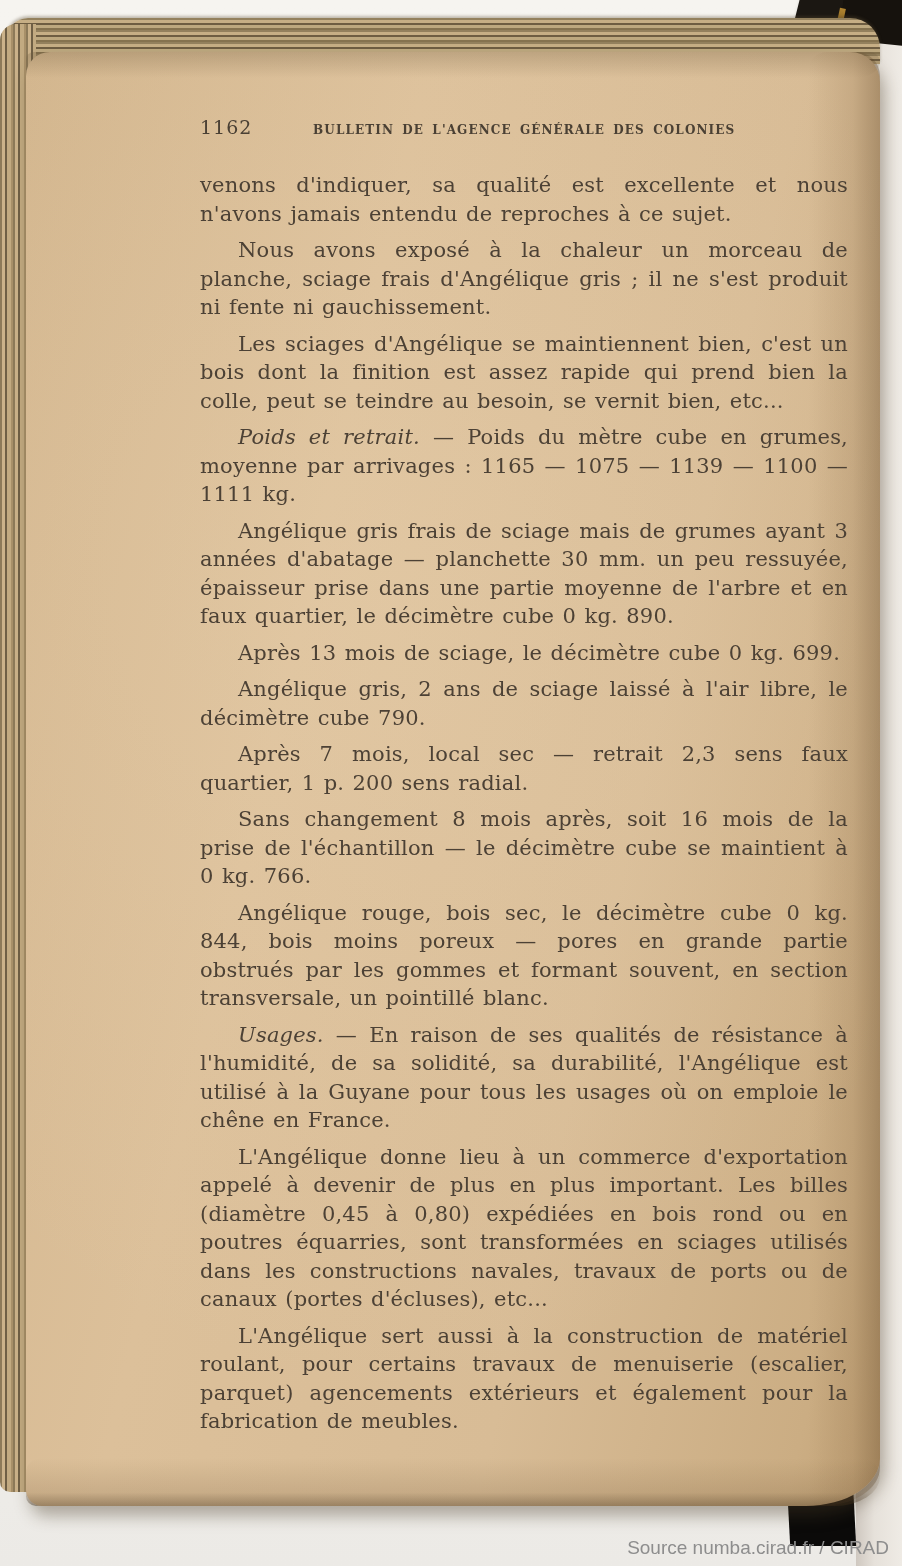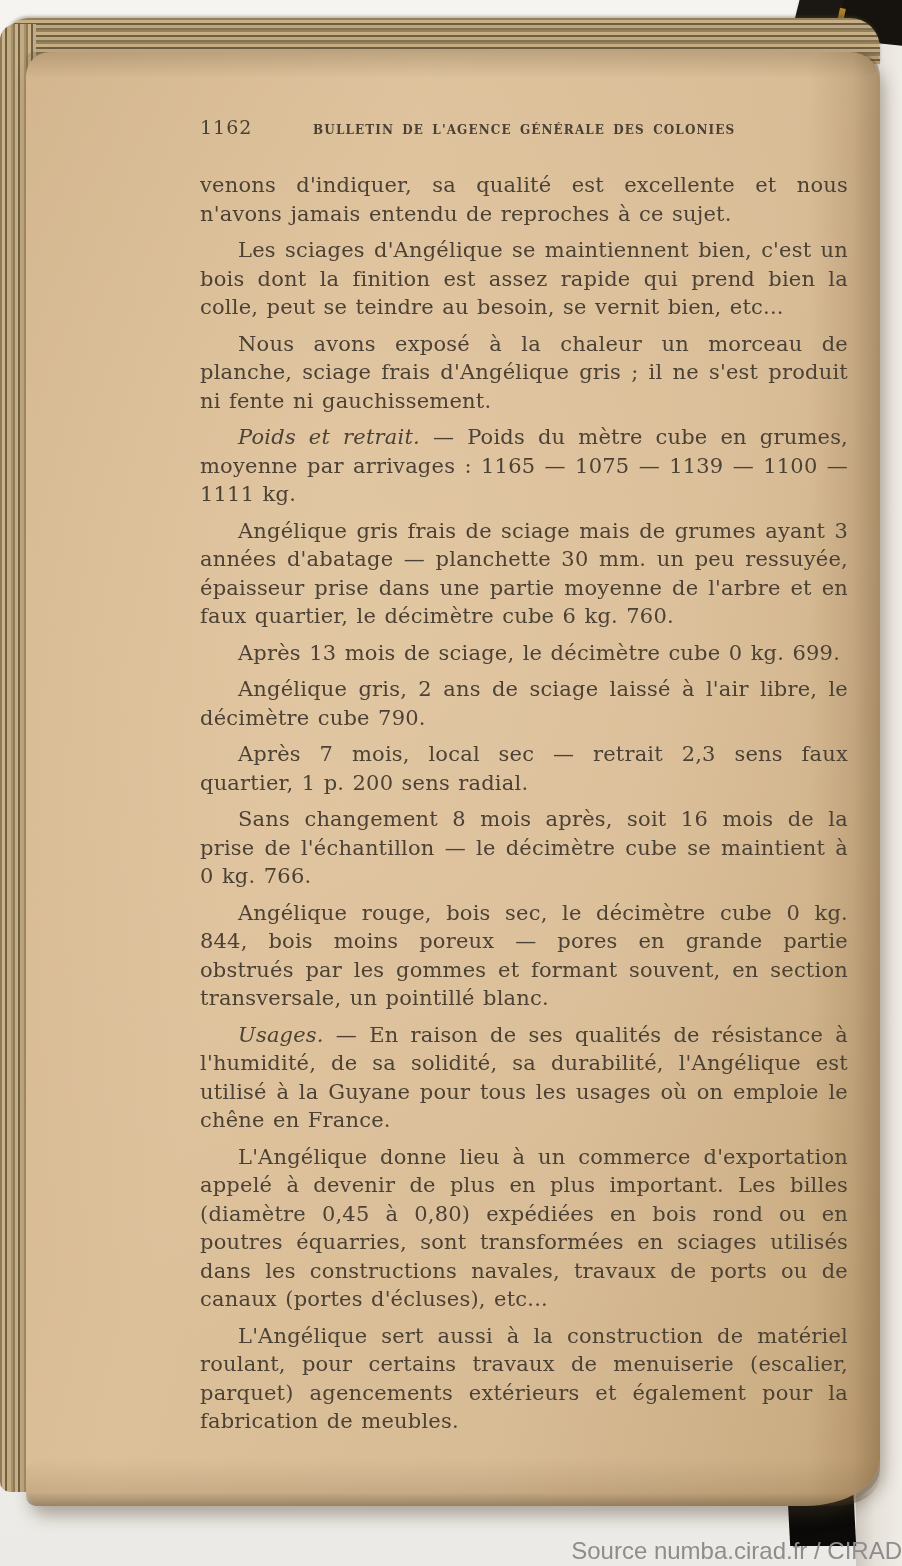--- a/index.html
+++ b/index.html
@@ -83,22 +83,22 @@
   .page-body p{
     margin:0 0 8px;font-size:21px;line-height:28.5px;text-align:justify;
     letter-spacing:.2px;word-spacing:1.5px;
   }
   .page-body p.indent{text-indent:38px;}
   .page-body p.space-before{margin-top:4px;}
   .page-body p.no-gap{margin-top:-8px;}
   .page-body em{font-style:italic;}
   
   .source-bar{
-    position:absolute;right:0;top:1537px;width:420px;text-align:right;
-    font-family:"Liberation Sans",sans-serif;font-size:24px;color:#8d8d8d;
+    position:absolute;right:13px;top:1537px;width:420px;text-align:right;
+    font-family:"Liberation Sans",sans-serif;font-size:19px;color:#8d8d8d;
   }
 </style>
 </head>
 <body>
 
 <div class="scan">
   <div class="right-strip"></div>
   <div class="cover-strap"></div>
   <div class="cover-top"></div>
   <div class="gilt-sliver"></div>
@@ -111,24 +111,24 @@
     <div class="gutter-shade"></div>
     <div class="bottom-shade"></div>
 
     <div class="text-block">
       <div class="page-header">
         <span class="page-number">1162</span>
         <span class="running-title">BULLETIN DE L'AGENCE GÉNÉRALE DES COLONIES</span>
       </div>
       <div class="page-body">
           <p class="">venons d'indiquer, sa qualité est excellente et nous n'avons jamais entendu de reproches à ce sujet.</p>
+          <p class="indent">Nous avons exposé à la chaleur un morceau de planche, sciage frais d'Angélique gris ; il ne s'est produit ni fente ni gauchissement.</p>
           <p class="indent">Les sciages d'Angélique se maintiennent bien, c'est un bois dont la finition est assez rapide qui prend bien la colle, peut se teindre au besoin, se vernit bien, etc...</p>
-          <p class="indent">Nous avons exposé à la chaleur un morceau de planche, sciage frais d'Angélique gris ; il ne s'est produit ni fente ni gauchissement.</p>
           <p class="indent space-before"><em>Poids et retrait.</em> — Poids du mètre cube en grumes, moyenne par arrivages : 1165 — 1075 — 1139 — 1100 — 1111 kg.</p>
-          <p class="indent">Angélique gris frais de sciage mais de grumes ayant 3 années d'abatage — planchette 30 mm. un peu ressuyée, épaisseur prise dans une partie moyenne de l'arbre et en faux quartier, le décimètre cube 6 kg. 760.</p>
+          <p class="indent">Angélique gris frais de sciage mais de grumes ayant 3 années d'abatage — planchette 30 mm. un peu ressuyée, épaisseur prise dans une partie moyenne de l'arbre et en faux quartier, le décimètre cube 0 kg. 890.</p>
           <p class="indent">Après 13 mois de sciage, le décimètre cube 0 kg. 699.</p>
           <p class="indent">Angélique gris, 2 ans de sciage laissé à l'air libre, le décimètre cube 790.</p>
           <p class="indent">Après 7 mois, local sec — retrait 2,3 sens faux quartier, 1 p. 200 sens radial.</p>
           <p class="indent">Sans changement 8 mois après, soit 16 mois de la prise de l'échantillon — le décimètre cube se maintient à 0 kg. 766.</p>
           <p class="indent">Angélique rouge, bois sec, le décimètre cube 0 kg. 844, bois moins poreux — pores en grande partie obstrués par les gommes et formant souvent, en section transversale, un pointillé blanc.</p>
           <p class="indent space-before"><em>Usages.</em> — En raison de ses qualités de résistance à l'humidité, de sa solidité, sa durabilité, l'Angélique est utilisé à la Guyane pour tous les usages où on emploie le chêne en France.</p>
           <p class="indent">L'Angélique donne lieu à un commerce d'exportation appelé à devenir de plus en plus important. Les billes (diamètre 0,45 à 0,80) expédiées en bois rond ou en poutres équarries, sont transformées en sciages utilisés dans les constructions navales, travaux de ports ou de canaux (portes d'écluses), etc...</p>
           <p class="indent">L'Angélique sert aussi à la construction de matériel roulant, pour certains travaux de menuiserie (escalier, parquet) agencements extérieurs et également pour la fabrication de meubles.</p>
         </div>
     </div>

